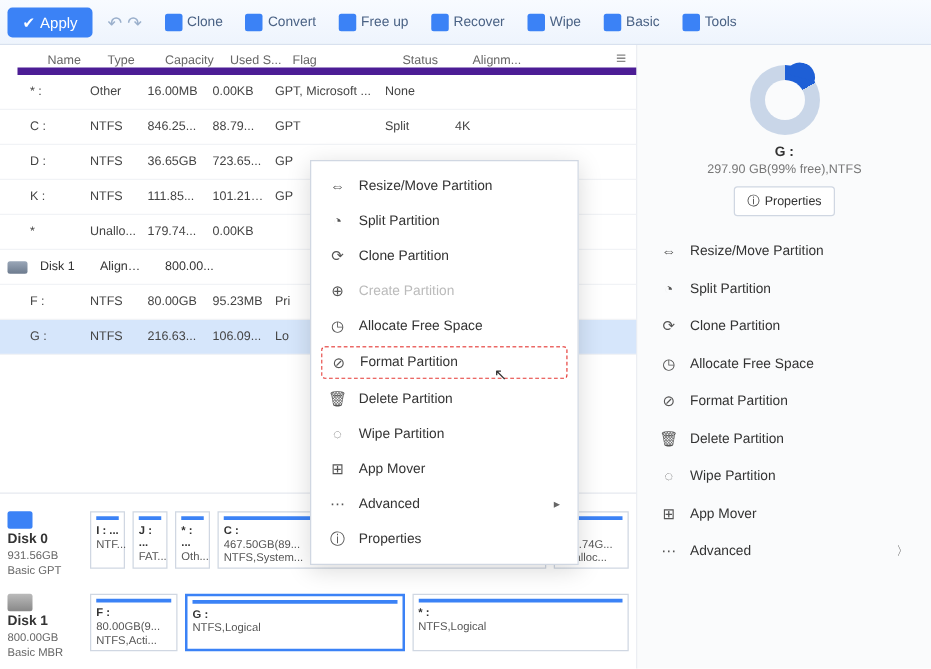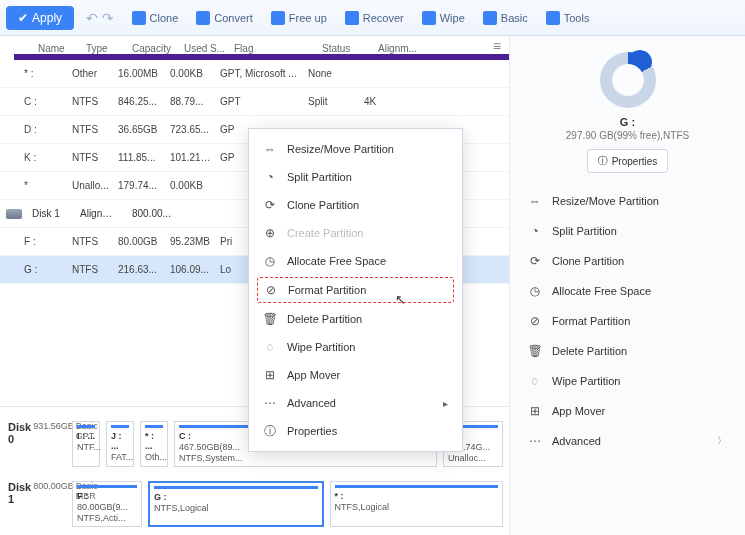--- a/index.html
+++ b/index.html
@@ -14,21 +14,21 @@
 .left { flex: 1; display: flex; flex-direction: column; border-right: 1px solid #e6e9ef; }
 .right { width: 235px; background: #fafbfc; display:flex; flex-direction:column; align-items:center; padding-top:16px; }
 .table-header { display: flex; height: 24px; align-items: flex-end; border-bottom: 6px solid #4c1d95; font-size: 10px; color: #666; padding-left: 20px; margin-left: 14px; }
 .th { padding: 0 4px; overflow:hidden; white-space:nowrap; text-overflow:ellipsis; }
 .c-name{width:48px} .c-type{width:46px} .c-cap{width:52px} .c-used{width:50px} .c-flag{width:88px} .c-status{width:56px} .c-align{width:50px}
 .row { display:flex; height:28px; align-items:center; padding-left:20px; font-size:10px; color:#444; border-bottom:1px solid #f1f3f6; }
 .row.sel { background:#d6e6fb; }
 .disk-row { display:flex; align-items:center; height:28px; padding-left:6px; font-size:10px; gap:6px; border-bottom:1px solid #f1f3f6; }
 .disk-icon { width:16px; height:10px; background:linear-gradient(#9aa7b8,#6d7b8e); border-radius:2px; }
 .bottom-panel { border-top:1px solid #e6e9ef; padding:8px 6px; display:flex; gap:8px; }
-.disk-card { display:flex; flex-direction:row; font-size:9px; color:#666; gap:2px; }
+.disk-card { display:flex; flex-direction:column; font-size:9px; color:#666; gap:2px; }
 .disk-label { font-weight:600; color:#333; font-size:11px; }
 .part-strip { display:flex; gap:6px; flex:1; }
 .part-box { border:1px solid #d0d7e2; padding:3px 4px; font-size:9px; color:#555; min-width:28px; display:flex; flex-direction:column; gap:1px; position:relative; }
 .part-box.sel { border:2px solid #3b82f6; }
 .part-bar { height:3px; background:#3b82f6; margin-bottom:2px; }
 .part-name { font-weight:600; color:#333; }
 .disk-row-strip { display:flex; gap:8px; margin-top:6px; align-items:flex-start; }
 .ctx-menu { position:absolute; left:248px; top:128px; width:215px; background:#fff; border:1px solid #d0d7e2; box-shadow:0 4px 18px rgba(0,0,0,.15); z-index:50; padding:6px 0; }
 .ctx-item { display:flex; align-items:center; gap:10px; padding:7px 14px; font-size:11px; color:#333; cursor:pointer; }
 .ctx-item.disabled { color:#bbb; cursor:default; }

